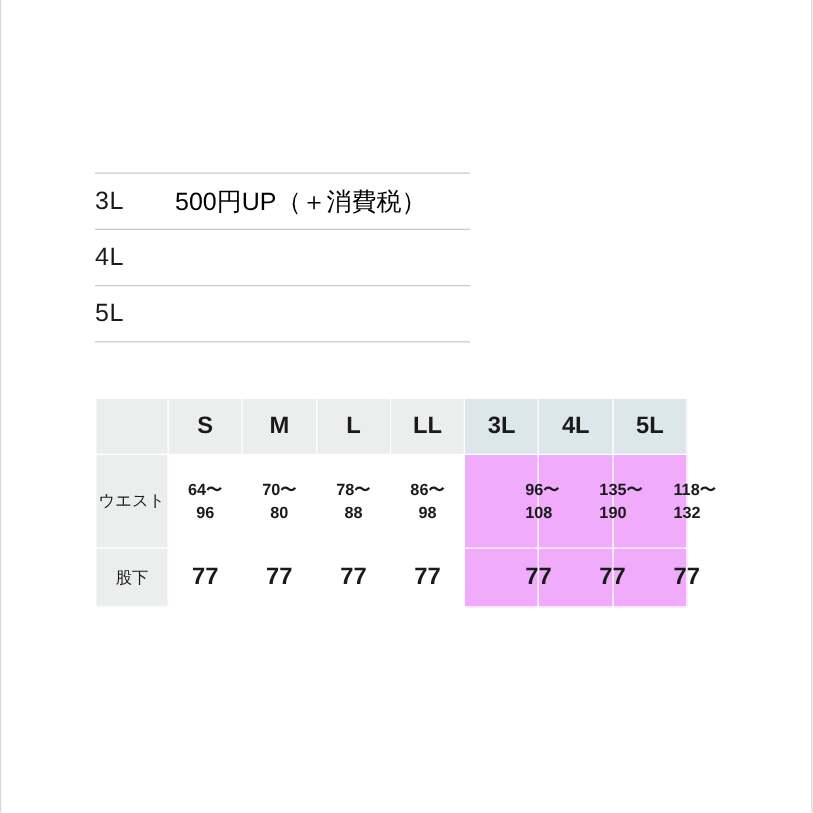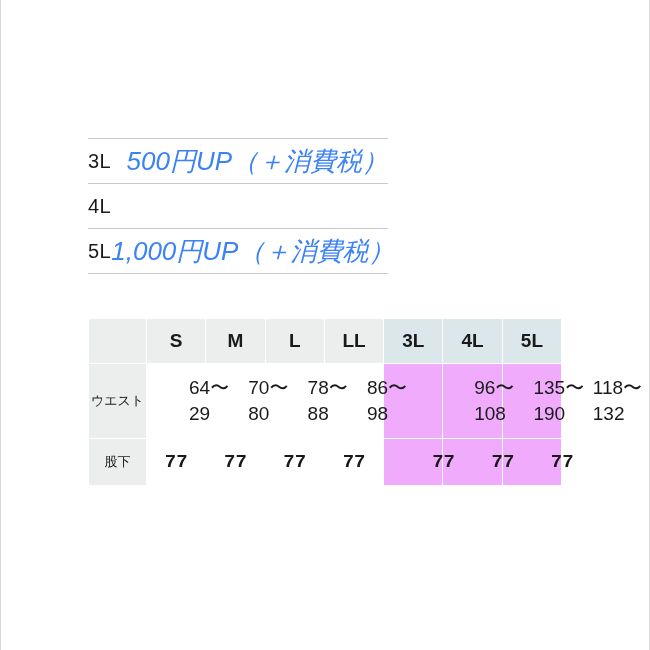--- a/index.html
+++ b/index.html
@@ -24,21 +24,21 @@
     width: 650px;
     height: 650px;
     box-sizing: border-box;
     border-left: 1px solid #d8d8d8;
     border-right: 1px solid #d8d8d8;
     pointer-events: none;
   }
 
   .content {
     position: absolute;
-    left: 88px;
+    left: 76px;
     top: 138px;
     width: 474px;
   }
 
   
   .price-list {
     width: 300px;
     border-top: 1px solid #c9c9c9;
   }
   .price-row {
@@ -50,25 +50,24 @@
   .price-row:first-child {
     border-top: none;
   }
   .price-size {
     width: 62px;
     font-size: 20px;
     color: #1a1a1a;
     letter-spacing: 0.5px;
   }
   .price-text {
-    font-size: 26px;
-    color: #3b82f6;
+    font-size: 20px;
+    color: #000000;
     letter-spacing: 0px;
     white-space: nowrap;
-    font-style: italic;
   }
   .price-list .price-row:nth-child(1) .price-text { padding-left: 2px; }
   .price-list .price-row:nth-child(2) .price-text { padding-left: 2px; }
   .price-list .price-row:nth-child(3) .price-text { padding-left: 0px; }
 
   
   .size-table-wrap {
     margin-top: 44px;
     width: 474px;
   }
@@ -113,28 +112,27 @@
     font-size: 13px;
     font-weight: normal;
     letter-spacing: 0px;
   }
   tr.body-row td.hl {
     background: #f0abfc;
     padding-left: 48px;
   }
 
   tr.waist-row td { height: 74px; }
-  tr.inseam-row td { height: 46px; font-family: Liberation Mono, monospace; }
+  tr.inseam-row td { height: 46px; }
 
   .cell-two-line {
     display: block;
     line-height: 1.35;
-    font-weight: normal;
-    font-size: 19px;
-    margin-left: 42px;
+    font-weight: bold;
+    font-size: 13px;
   }
   .cell-two-line span {
     display: block;
   }
 </style>
 </head>
 <body>
 
 <div class="page-frame"></div>
 
@@ -146,21 +144,20 @@
       <div class="price-size">3L</div>
       <div class="price-text">500円UP（＋消費税）</div>
     </div>
 
     <div class="price-row">
       <div class="price-size">4L</div>
     </div>
 
     <div class="price-row">
       <div class="price-size">5L</div>
-      <div class="price-text">1,000円UP（＋消費税）</div>
     </div>
 
   </div>
 
   <div class="size-table-wrap">
     <table class="size-table">
       <colgroup>
         <col class="label-col">
         <col class="size-col">
           <col class="size-col">
@@ -180,21 +177,21 @@
           <td class="hl">3L</td>
           <td class="hl">4L</td>
           <td class="hl">5L</td>
         </tr>
 
         <tr class="body-row waist-row">
           <td class="row-label">ウエスト</td>
           <td>
             <span class="cell-two-line">
               <span>64〜</span>
-              <span>29</span>
+              <span>96</span>
             </span>
           </td>
           <td>
             <span class="cell-two-line">
               <span>70〜</span>
               <span>80</span>
             </span>
           </td>
           <td>
             <span class="cell-two-line">

